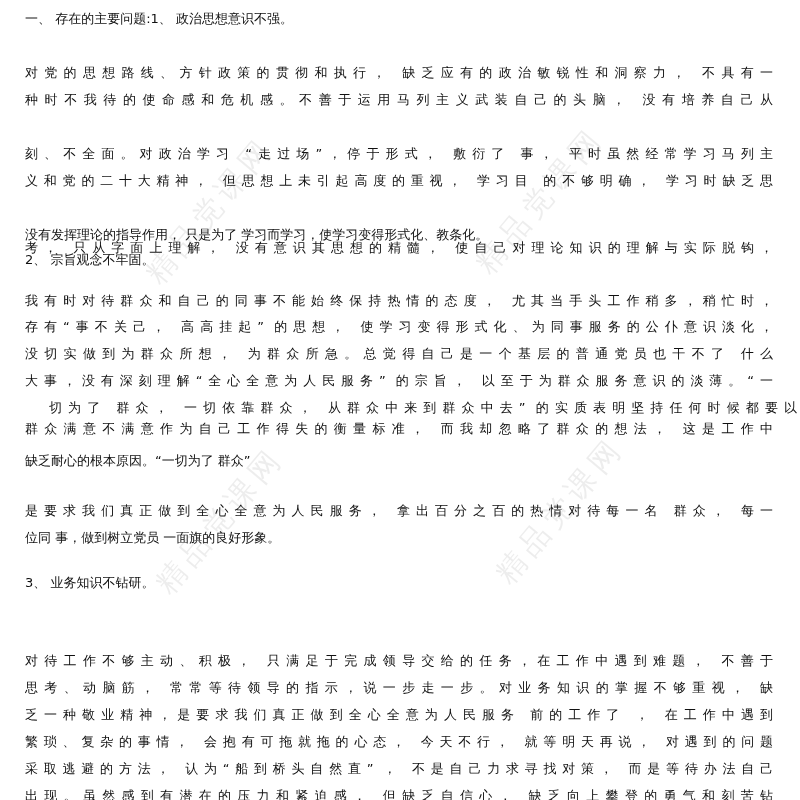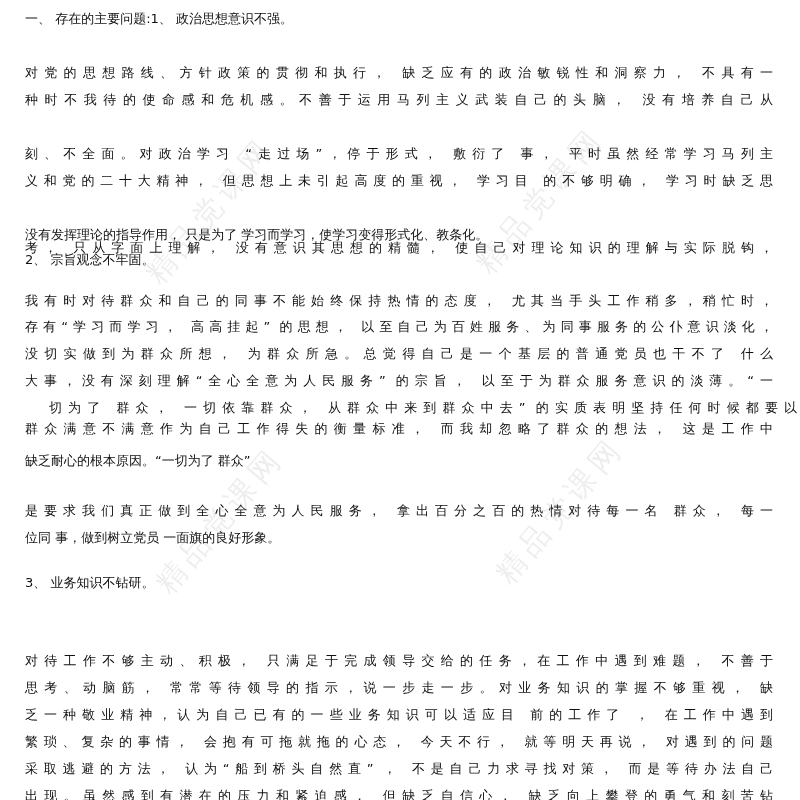--- a/index.html
+++ b/index.html
@@ -40,32 +40,32 @@
   <div class="line" style="top:59px;">对党的思想路线、方针政策的贯彻和执行， 缺乏应有的政治敏锐性和洞察力， 不具有一</div>
   <div class="line" style="top:86px;">种时不我待的使命感和危机感。不善于运用马列主义武装自己的头脑， 没有培养自己从</div>
   <div class="line" style="top:140px;">刻、不全面。对政治学习 “走过场”，停于形式， 敷衍了 事， 平时虽然经常学习马列主</div>
   <div class="line" style="top:167px;">义和党的二十大精神， 但思想上未引起高度的重视， 学习目 的不够明确， 学习时缺乏思</div>
   <div class="line" style="top:194px;margin-top:40px;">考， 只从字面上理解， 没有意识其思想的精髓， 使自己对理论知识的理解与实际脱钩，</div>
   <div class="line last" style="top:221px;">没有发挥理论的指导作用， 只是为了 学习而学习，使学习变得形式化、教条化。</div>
 
   <div class="line last" style="top:246px;">2、 宗旨观念不牢固。</div>
 
   <div class="line" style="top:287px;">我有时对待群众和自己的同事不能始终保持热情的态度， 尤其当手头工作稍多，稍忙时，</div>
-  <div class="line" style="top:313px;">存有“学习而学习， 高高挂起” 的思想， 以至自己为百姓服务、为同事服务的公仆意识淡化，</div>
+  <div class="line" style="top:313px;">存有“事不关己， 高高挂起” 的思想， 使学习变得形式化、为同事服务的公仆意识淡化，</div>
   <div class="line" style="top:340px;">没切实做到为群众所想， 为群众所急。总觉得自己是一个基层的普通党员也干不了 什么</div>
   <div class="line" style="top:367px;">大事，没有深刻理解“全心全意为人民服务” 的宗旨， 以至于为群众服务意识的淡薄。“一</div>
   <div class="line" style="top:394px;margin-left:24px;">切为了 群众， 一切依靠群众， 从群众中来到群众中去” 的实质表明坚持任何时候都要以</div>
   <div class="line" style="top:415px;">群众满意不满意作为自己工作得失的衡量标准， 而我却忽略了群众的想法， 这是工作中</div>
   <div class="line last" style="top:447px;">缺乏耐心的根本原因。“一切为了 群众”</div>
 
   <div class="line" style="top:497px;">是要求我们真正做到全心全意为人民服务， 拿出百分之百的热情对待每一名 群众， 每一</div>
   <div class="line last" style="top:524px;">位同 事，做到树立党员 一面旗的良好形象。</div>
 
   <div class="line last" style="top:569px;">3、 业务知识不钻研。</div>
 
   <div class="line" style="top:647px;">对待工作不够主动、积极， 只满足于完成领导交给的任务，在工作中遇到难题， 不善于</div>
   <div class="line" style="top:674px;font-family:Liberation Serif, serif;">思考、动脑筋， 常常等待领导的指示，说一步走一步。对业务知识的掌握不够重视， 缺</div>
-  <div class="line" style="top:701px;">乏一种敬业精神，认为自己已有的一些业务知识可以适应目 前的工作了 ， 在工作中遇到</div>
+  <div class="line" style="top:701px;">乏一种敬业精神，是要求我们真正做到全心全意为人民服务 前的工作了 ， 在工作中遇到</div>
   <div class="line" style="top:728px;">繁琐、复杂的事情， 会抱有可拖就拖的心态， 今天不行， 就等明天再说， 对遇到的问题</div>
   <div class="line" style="top:755px;">采取逃避的方法， 认为“船到桥头自然直” ， 不是自己力求寻找对策， 而是等待办法自己</div>
   <div class="line" style="top:782px;">出现。虽然感到有潜在的压力和紧迫感， 但缺乏自信心， 缺乏向上攀登的勇气和刻苦钻</div>
 
 </div>
 
 </body></html>

